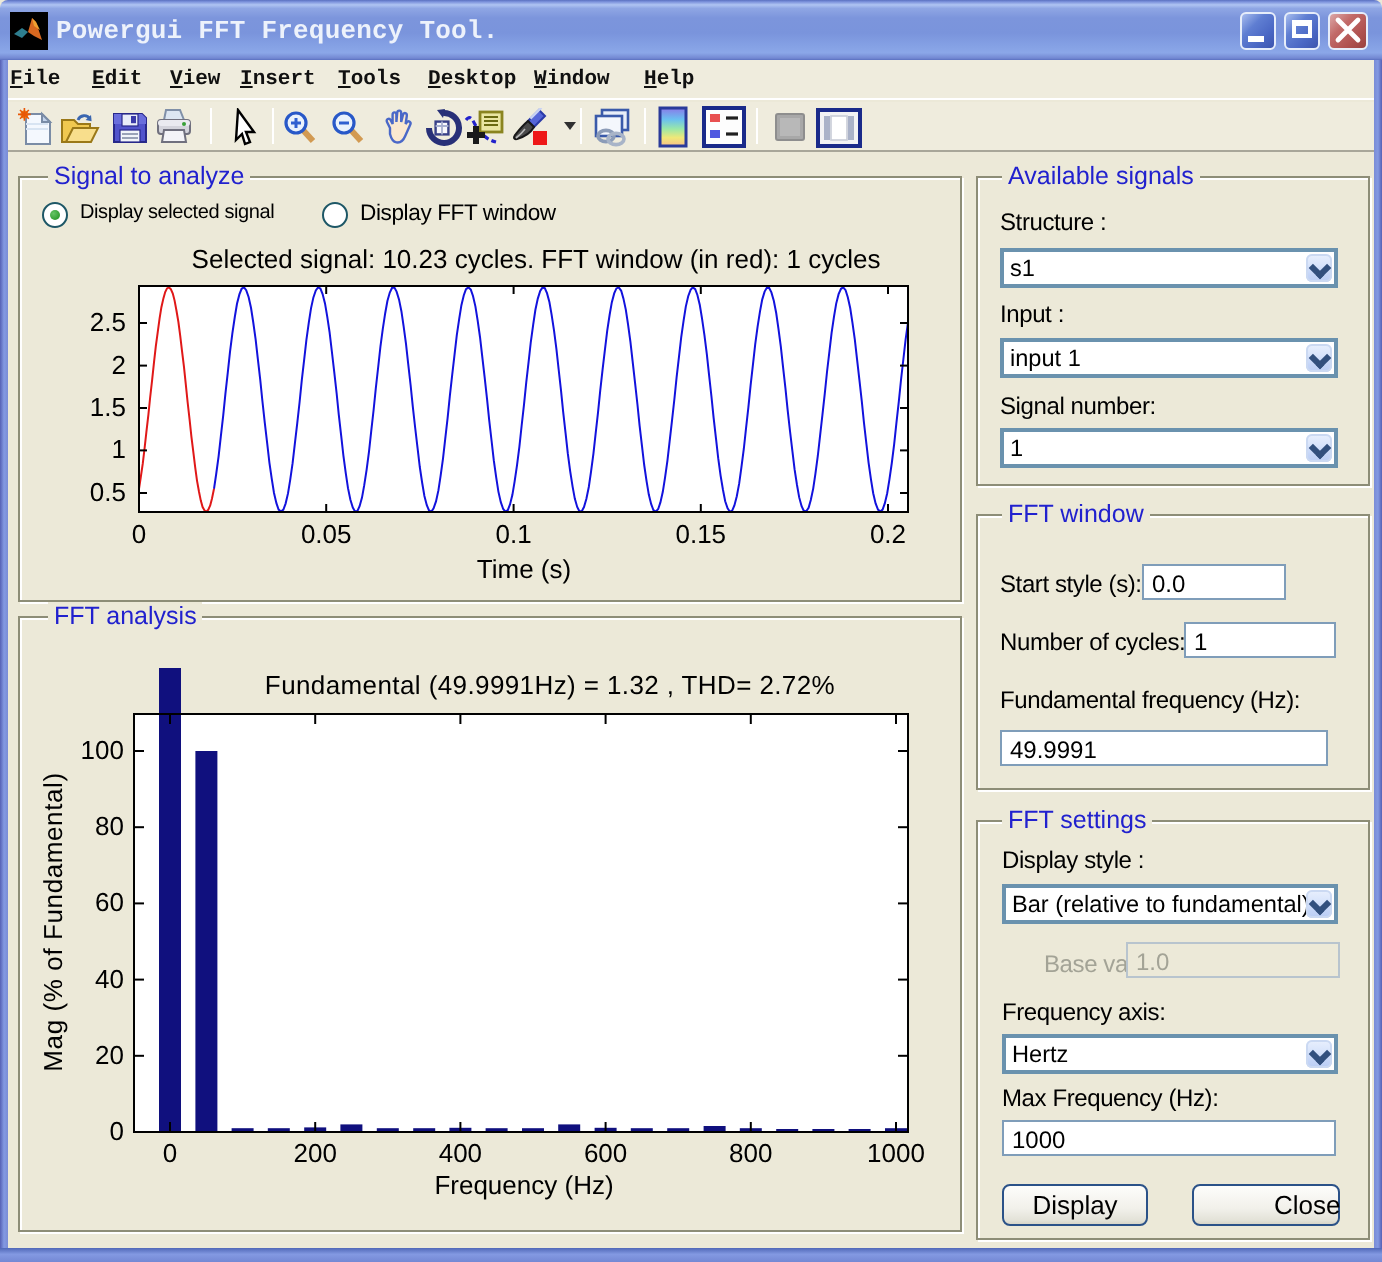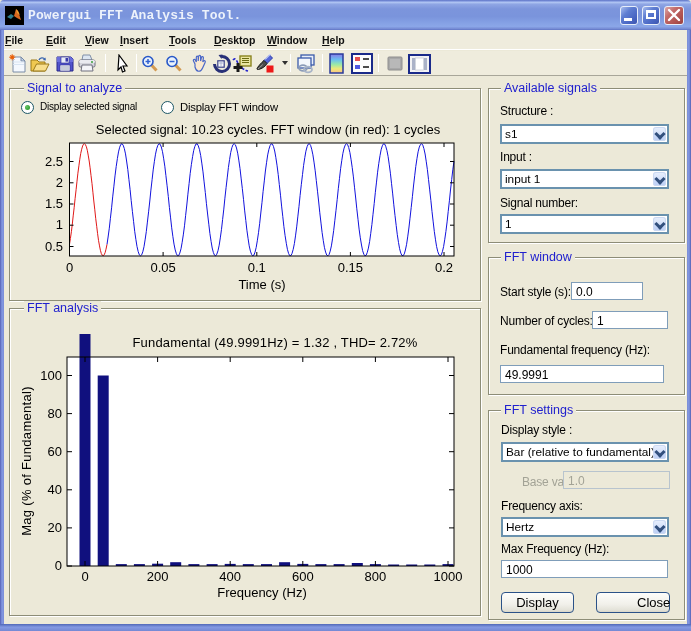--- a/index.html
+++ b/index.html
@@ -6,21 +6,21 @@
 .abs { position:absolute; }
 .titlebar { left:0; top:0; width:691px; height:30px; border-radius:4px 4px 0 0;
   background:linear-gradient(#5A70C0 0%, #7C92DC 3%, #AFC4F2 8%, #8FA6E4 14%, #7C95DC 30%, #7A94DC 55%, #84A0E4 75%, #8BA7E8 88%, #7388D2 97%, #5A70C0 100%);
 }
 .ticon { left:5px; top:6px; width:19px; height:19px; background:#000; border-radius:2px; }
 .ttext { left:28px; top:8px; color:#EDF2FB; font-family:"Liberation Mono",monospace; font-weight:bold; font-size:13px; letter-spacing:0.1px; white-space:nowrap; }
 .wbtn { top:6px; width:18px; height:19px; border-radius:3px; border:1px solid #E6EDFA; }
 .bmin,.bmax { background:linear-gradient(135deg,#A7BCEE 0%, #5F7ED2 35%, #4A67C4 70%, #3D55AE 100%); }
 .bclose { background:linear-gradient(135deg,#DCA8A8 0%, #C26A68 35%, #B05250 70%, #9A4240 100%); }
 .menubar { left:4px; top:30px; width:683px; height:19px; background:#EFECDD; }
-.menubar span { position:absolute; top:4px; font-family:Liberation Sans, sans-serif; font-weight:bold; font-size:10.5px; color:#101010; }
+.menubar span { position:absolute; top:4px; font-family:Liberation Mono, monospace; font-weight:bold; font-size:10.5px; color:#101010; }
 .mensep { left:4px; top:49px; width:683px; height:1px; background:#9C9A8C; border-bottom:1px solid #FFFFFF; }
 .toolbar { left:4px; top:51px; width:683px; height:25px; background:#EFECDD; border-bottom:1px solid #A8A699; }
 .wb-left { left:0; top:30px; width:4px; height:601px; background:linear-gradient(90deg,#5560B4,#8399E2,#7A8CD6); }
 .wb-right { left:687px; top:30px; width:4px; height:601px; background:linear-gradient(90deg,#7A8CD6,#8399E2,#5560B4); }
 .wb-bottom { left:0px; top:624px; width:691px; height:7px; background:linear-gradient(#5068B8,#8399E2 45%,#7488D4); }
 .group { border:1px solid #8D8D77; box-shadow:1px 1px 0 #FFFFFF inset, 1px 1px 0 #FFFFFF; }
 .gtitle { position:absolute; top:-8px; left:14px; background:#ECE9D8; padding:0 3px; color:#2121CE; font-size:12.5px; }
 .lbl { position:absolute; font-size:12px; letter-spacing:-0.2px; color:#000; white-space:nowrap; }
 .combo { position:absolute; background:#FFF; border:2px solid #6A92AE; font-size:11.8px; }
 .combo .tx { position:absolute; left:3px; top:1px; white-space:nowrap; }
@@ -214,21 +214,21 @@
 <div class="xpbtn" style="left:501px; top:592px; width:73px; height:21px; line-height:19px;">Display</div>
 <div class="xpbtn" style="left:596px; top:592px; width:74px; height:21px; line-height:19px;padding-left:40px;">Close</div>
 
 <div class="abs titlebar"></div>
 <div class="abs ticon"><svg width="19" height="19" viewBox="0 0 19 19">
       <rect width="19" height="19" fill="#000"></rect>
       <path d="M2 11 L6 8 L9 10 L6 13 Z" fill="#2E7E8F"></path>
       <path d="M9 10 L11 3 L13 5 L16 14 L12 12 Z" fill="#D86820"></path>
       <path d="M11 3 L13 5 L15 9 L12 7 Z" fill="#F0A030"></path>
     </svg></div>
-<span class="abs ttext">Powergui FFT Analysis Tool.</span>
+<span class="abs ttext">Powergui FFT Frequency Tool.</span>
 <div class="abs wbtn bmin" style="left:620px;">
     <div style="position:absolute;left:3px;bottom:3px;width:8px;height:3px;background:#fff;"></div>
   </div>
 <div class="abs wbtn bmax" style="left:642px;">
     <div style="position:absolute;left:3px;top:3px;width:10px;height:9px;border:2px solid #fff;border-top-width:3px;"></div>
   </div>
 <div class="abs wbtn bclose" style="left:664px; width:20px;"><svg width="18" height="17" viewBox="0 0 18 17">
       <path d="M4 3 L14 13 M14 3 L4 13" stroke="#fff" stroke-width="2.4" stroke-linecap="round"></path>
     </svg></div>
 <div class="abs menubar">

